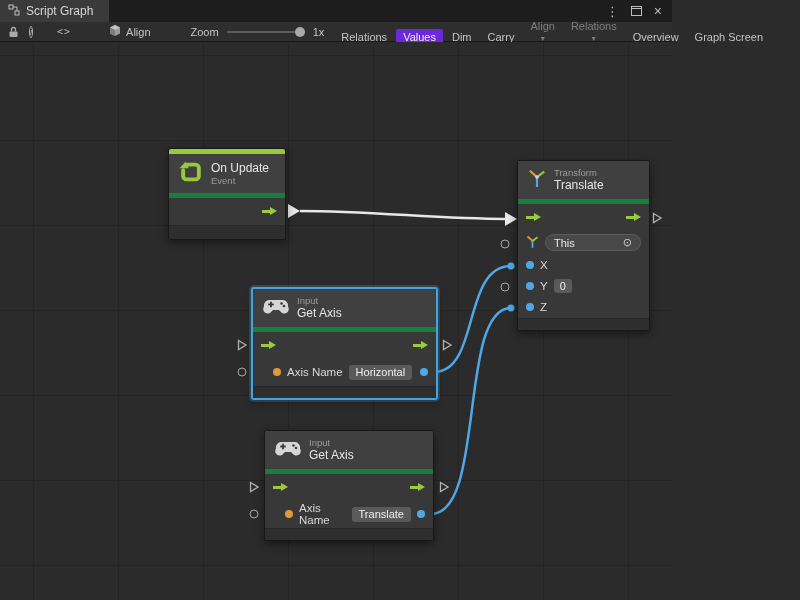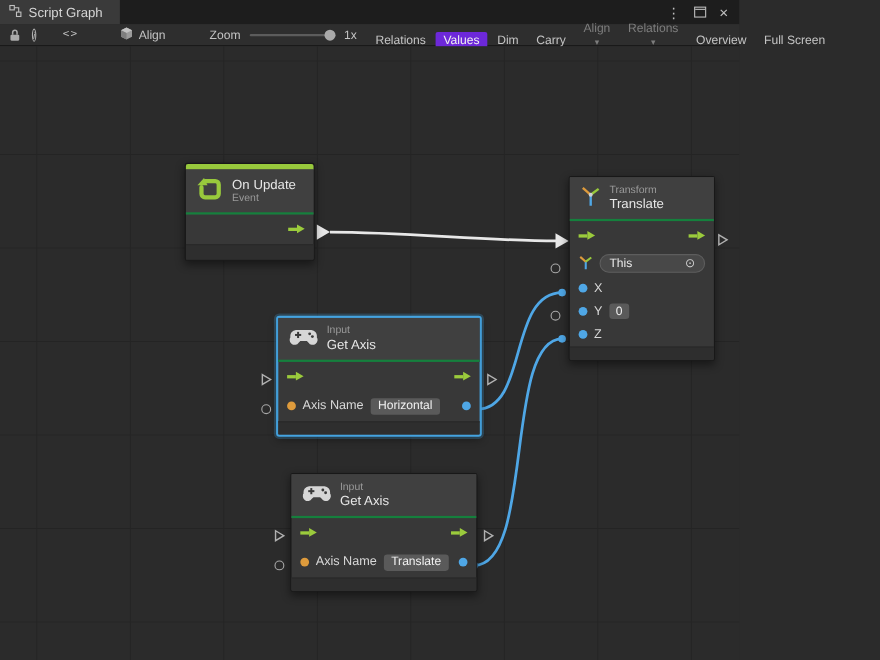--- a/index.html
+++ b/index.html
@@ -48,28 +48,28 @@
     background-size:85px 85px; background-position:33px 13px; overflow:hidden; }
   .wires { position:absolute; left:0; top:0; z-index:1; }
 
   
   .node { position:absolute; z-index:2; background:#383838; border:1px solid #181818;
           border-radius:2px; color:#dcdcdc; font-size:12px;
           box-shadow:0 3px 8px rgba(0,0,0,.45); }
   .node.selected { border-color:#44A3E0;
           box-shadow:0 0 0 1px #44A3E0, 0 0 0 3px rgba(68,163,224,.25), 0 3px 8px rgba(0,0,0,.45); }
   .node-header { background:#404040; display:flex; align-items:center; gap:8px;
-                 padding:6px 10px; border-bottom:2px solid #15803d; }
+                 padding:6px 10px; border-bottom:5px solid #15803d; }
   .titles { display:flex; flex-direction:column; line-height:1.2; }
   .title { font-size:12px; color:#e6e6e6; }
   .subtitle { font-size:9.5px; color:#9a9a9a; }
   .node-footer { background:#2e2e2e; border-top:1px solid #282828; }
   .row { display:flex; align-items:center; gap:6px; padding:0 8px; }
   .flow-row { height:27px; justify-content:space-between; }
-  .value-row { height:27px; }
+  .value-row { height:27px;margin-left:12px; }
   .xyz-row { height:21px; }
   .this-row { height:24px; }
 
   .flow-arrow { position:relative; width:15px; height:9px; display:inline-block; }
   .flow-arrow::before { content:''; position:absolute; left:0; top:3px; width:8px;
                         height:3px; background:#9BCB3C; }
   .flow-arrow::after { content:''; position:absolute; left:8px; top:0;
                        border-left:7px solid #9BCB3C;
                        border-top:4.5px solid transparent; border-bottom:4.5px solid transparent; }
   .dot { width:8px; height:8px; border-radius:50%; display:inline-block; flex:0 0 8px; }
@@ -150,21 +150,21 @@
       <span class="tb-btn">Carry</span>
       <span class="tb-btn disabled">
         <span>Align</span>
         <span class="caret">▾</span>
       </span>
       <span class="tb-btn disabled">
         <span>Relations</span>
         <span class="caret">▾</span>
       </span>
       <span class="tb-btn">Overview</span>
-      <span class="tb-btn">Full Screen</span>
+      <span class="tb-btn">Graph Screen</span>
     </span>
   </div>
 
   <div class="canvas">
 
     <svg class="wires" width="800" height="558">
 
       <polygon points="288,162 300,169 288,176" fill="#E8E8E8"></polygon>
       <path d="M300,169 C370,169 440,177 506,177" stroke="#E8E8E8" stroke-width="2.5" fill="none"></path>
       <polygon points="505,170 517,177 505,184" fill="#E8E8E8"></polygon>

